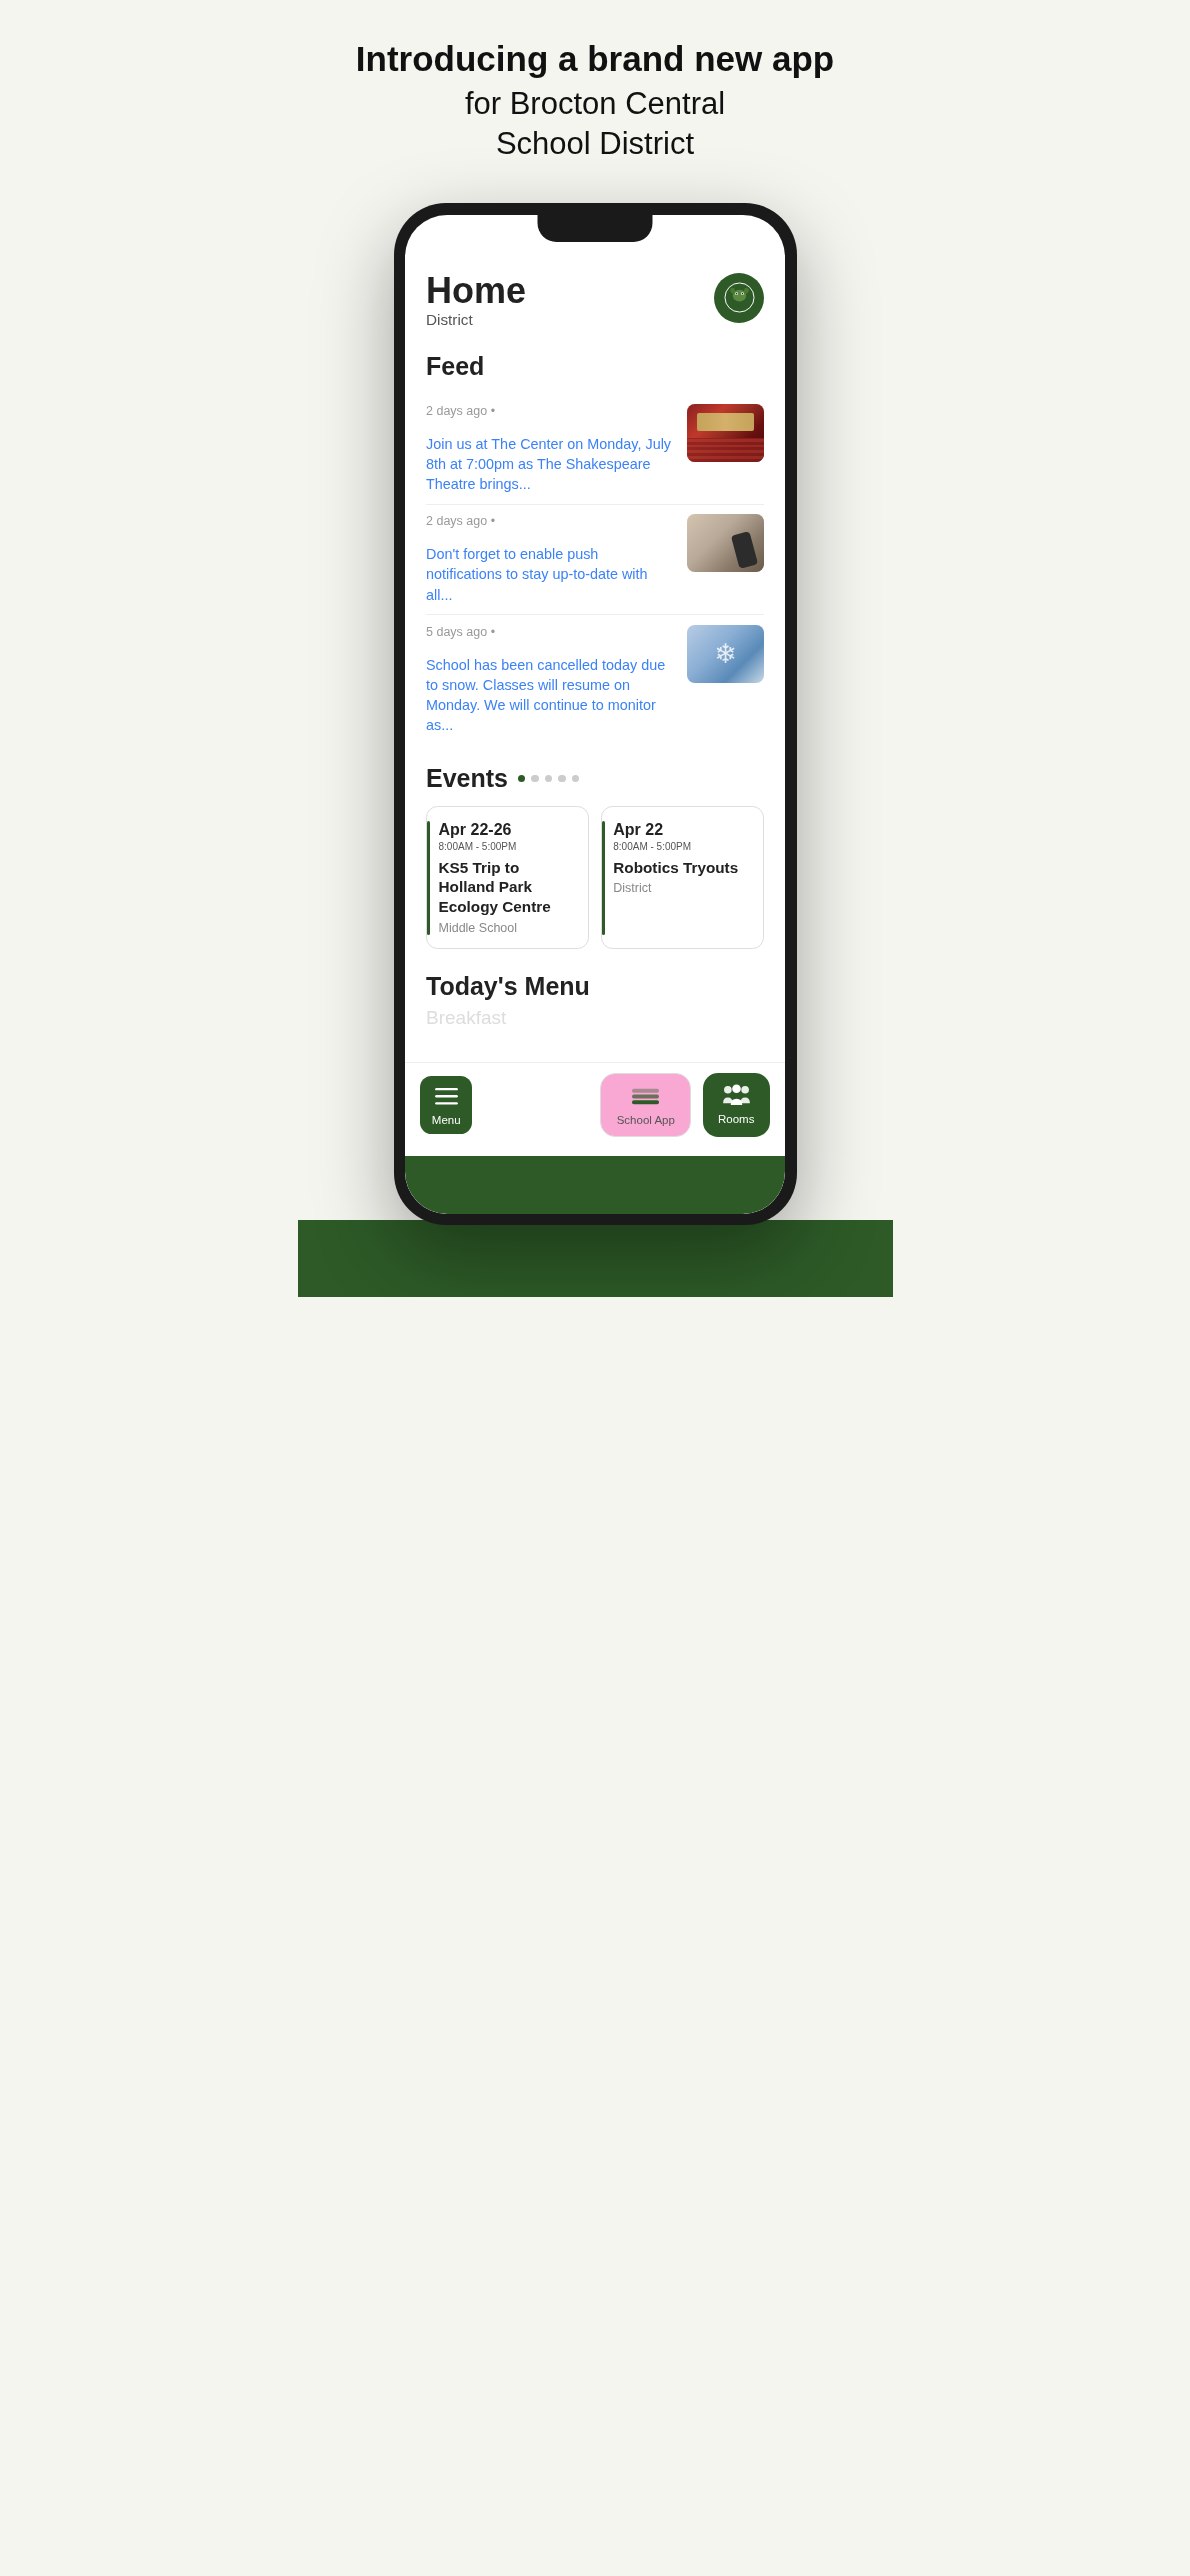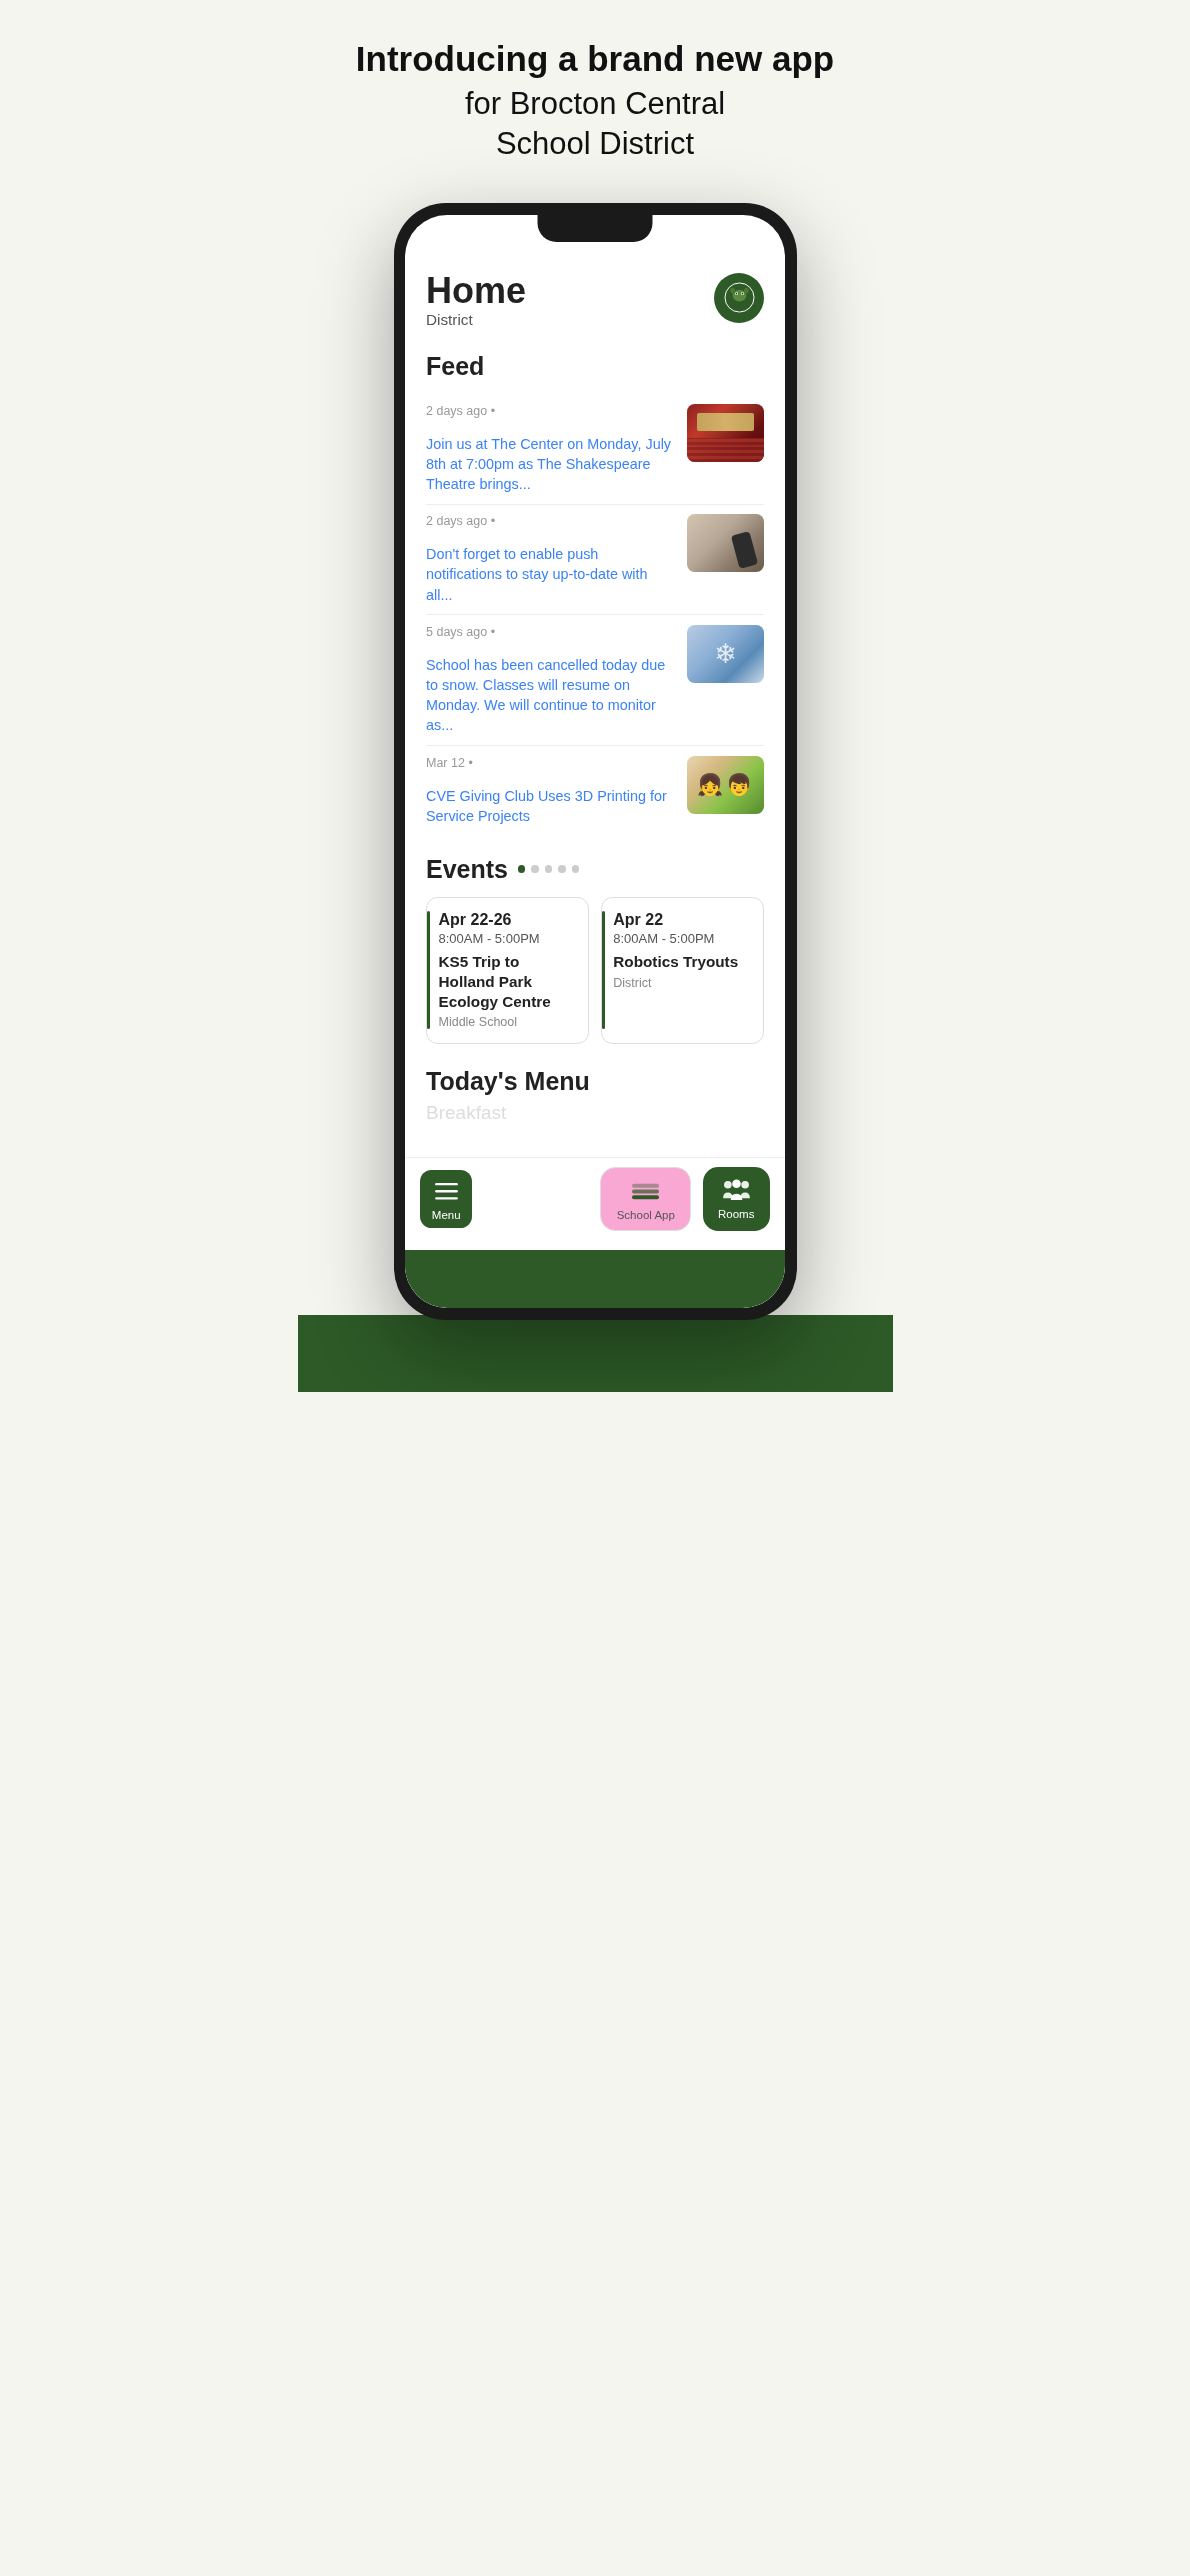--- a/index.html
+++ b/index.html
@@ -295,21 +295,21 @@
     }
 
     .event-date {
       font-size: 16px;
       font-weight: 800;
       color: #222;
       margin-bottom: 1.9px;
     }
 
     .event-time {
-      font-size: 13px;
+      font-size: 10px;
       color: #555;
       margin-bottom: 5.8px;
     }
 
     .event-name {
       font-size: 15.3px;
       font-weight: 600;
       color: #222;
       line-height: 1.3;
       margin-bottom: 3.8px;
@@ -490,29 +490,20 @@
           <div class="feed-item">
             <div class="feed-text">
               <div class="feed-timestamp">
                 <span>5 days ago</span> • 
               </div>
               <div class="feed-body">School has been cancelled today due to snow. Classes will resume on Monday. We will continue to monitor as...</div>
             </div>
             <div class="feed-thumb thumb-snow"></div>
           </div>
 
-          <div class="feed-item">
-            <div class="feed-text">
-              <div class="feed-timestamp">
-                <span>Mar 12</span> • 
-              </div>
-              <div class="feed-body">CVE Giving Club Uses 3D Printing for Service Projects</div>
-            </div>
-            <div class="feed-thumb thumb-kids"></div>
-          </div>
 
         </div>
 
         <div class="events-header">
           <div class="events-title">Events</div>
           <div class="events-dots">
             <div class="dot dot-active"></div>
             <div class="dot dot-inactive"></div>
             <div class="dot dot-inactive"></div>
             <div class="dot dot-inactive"></div>

